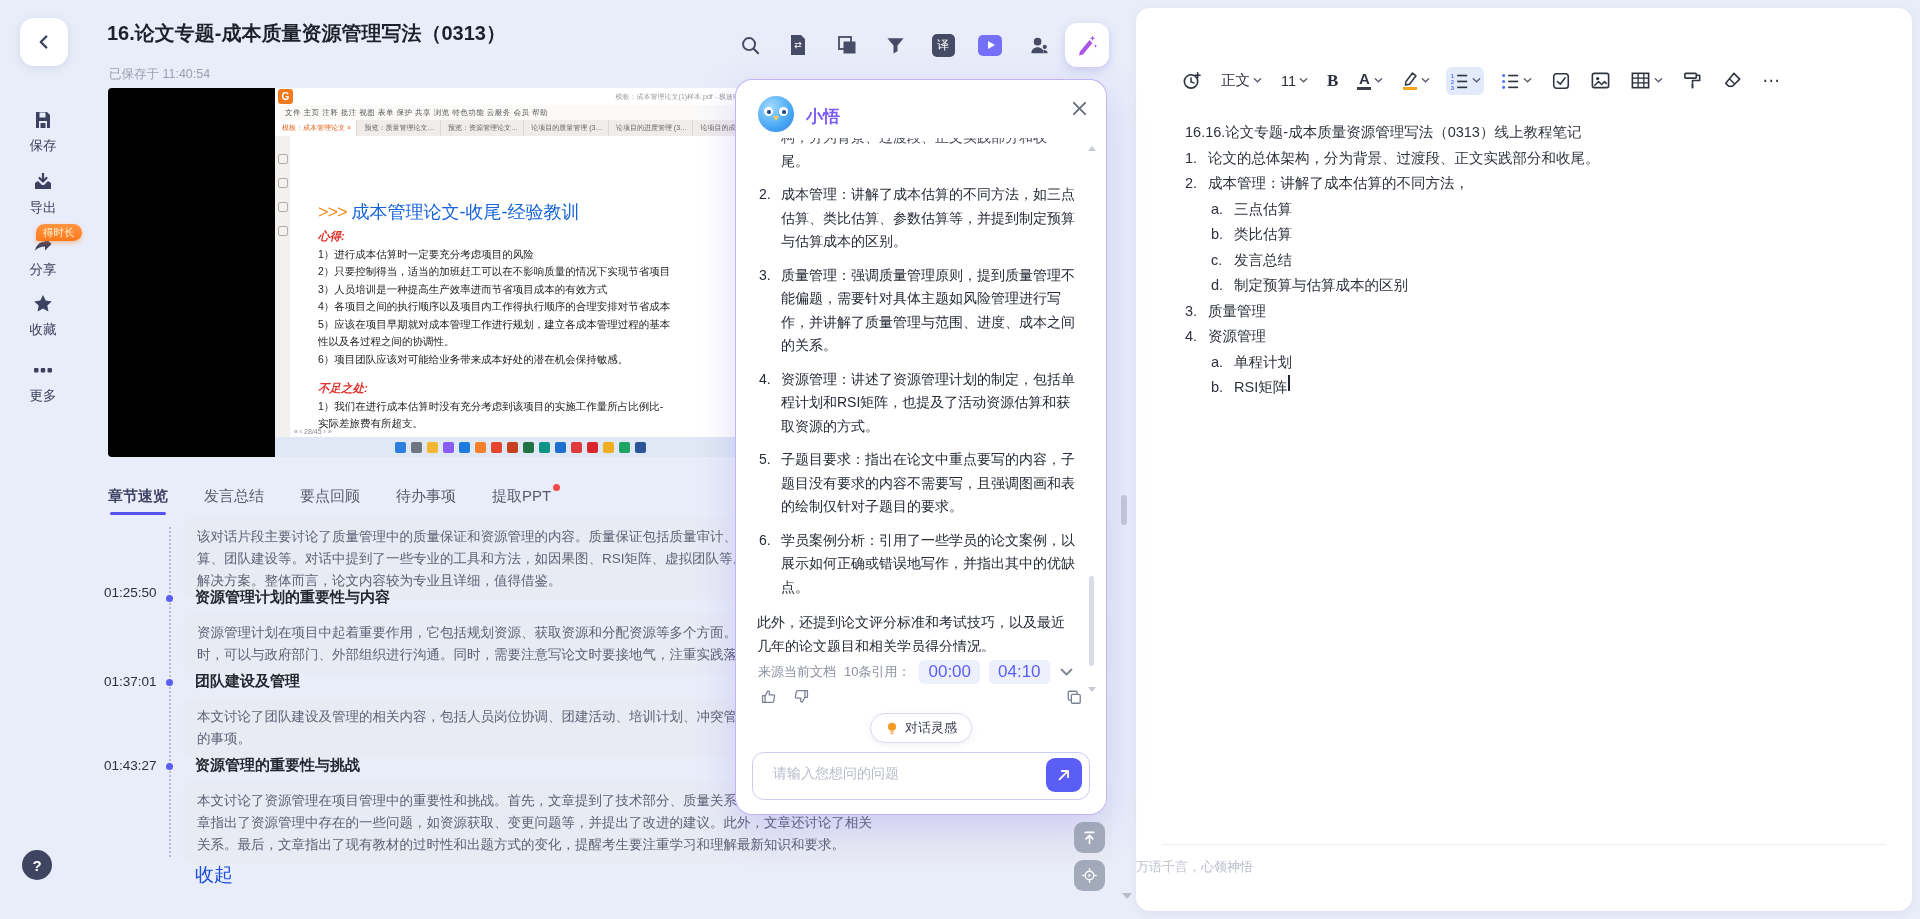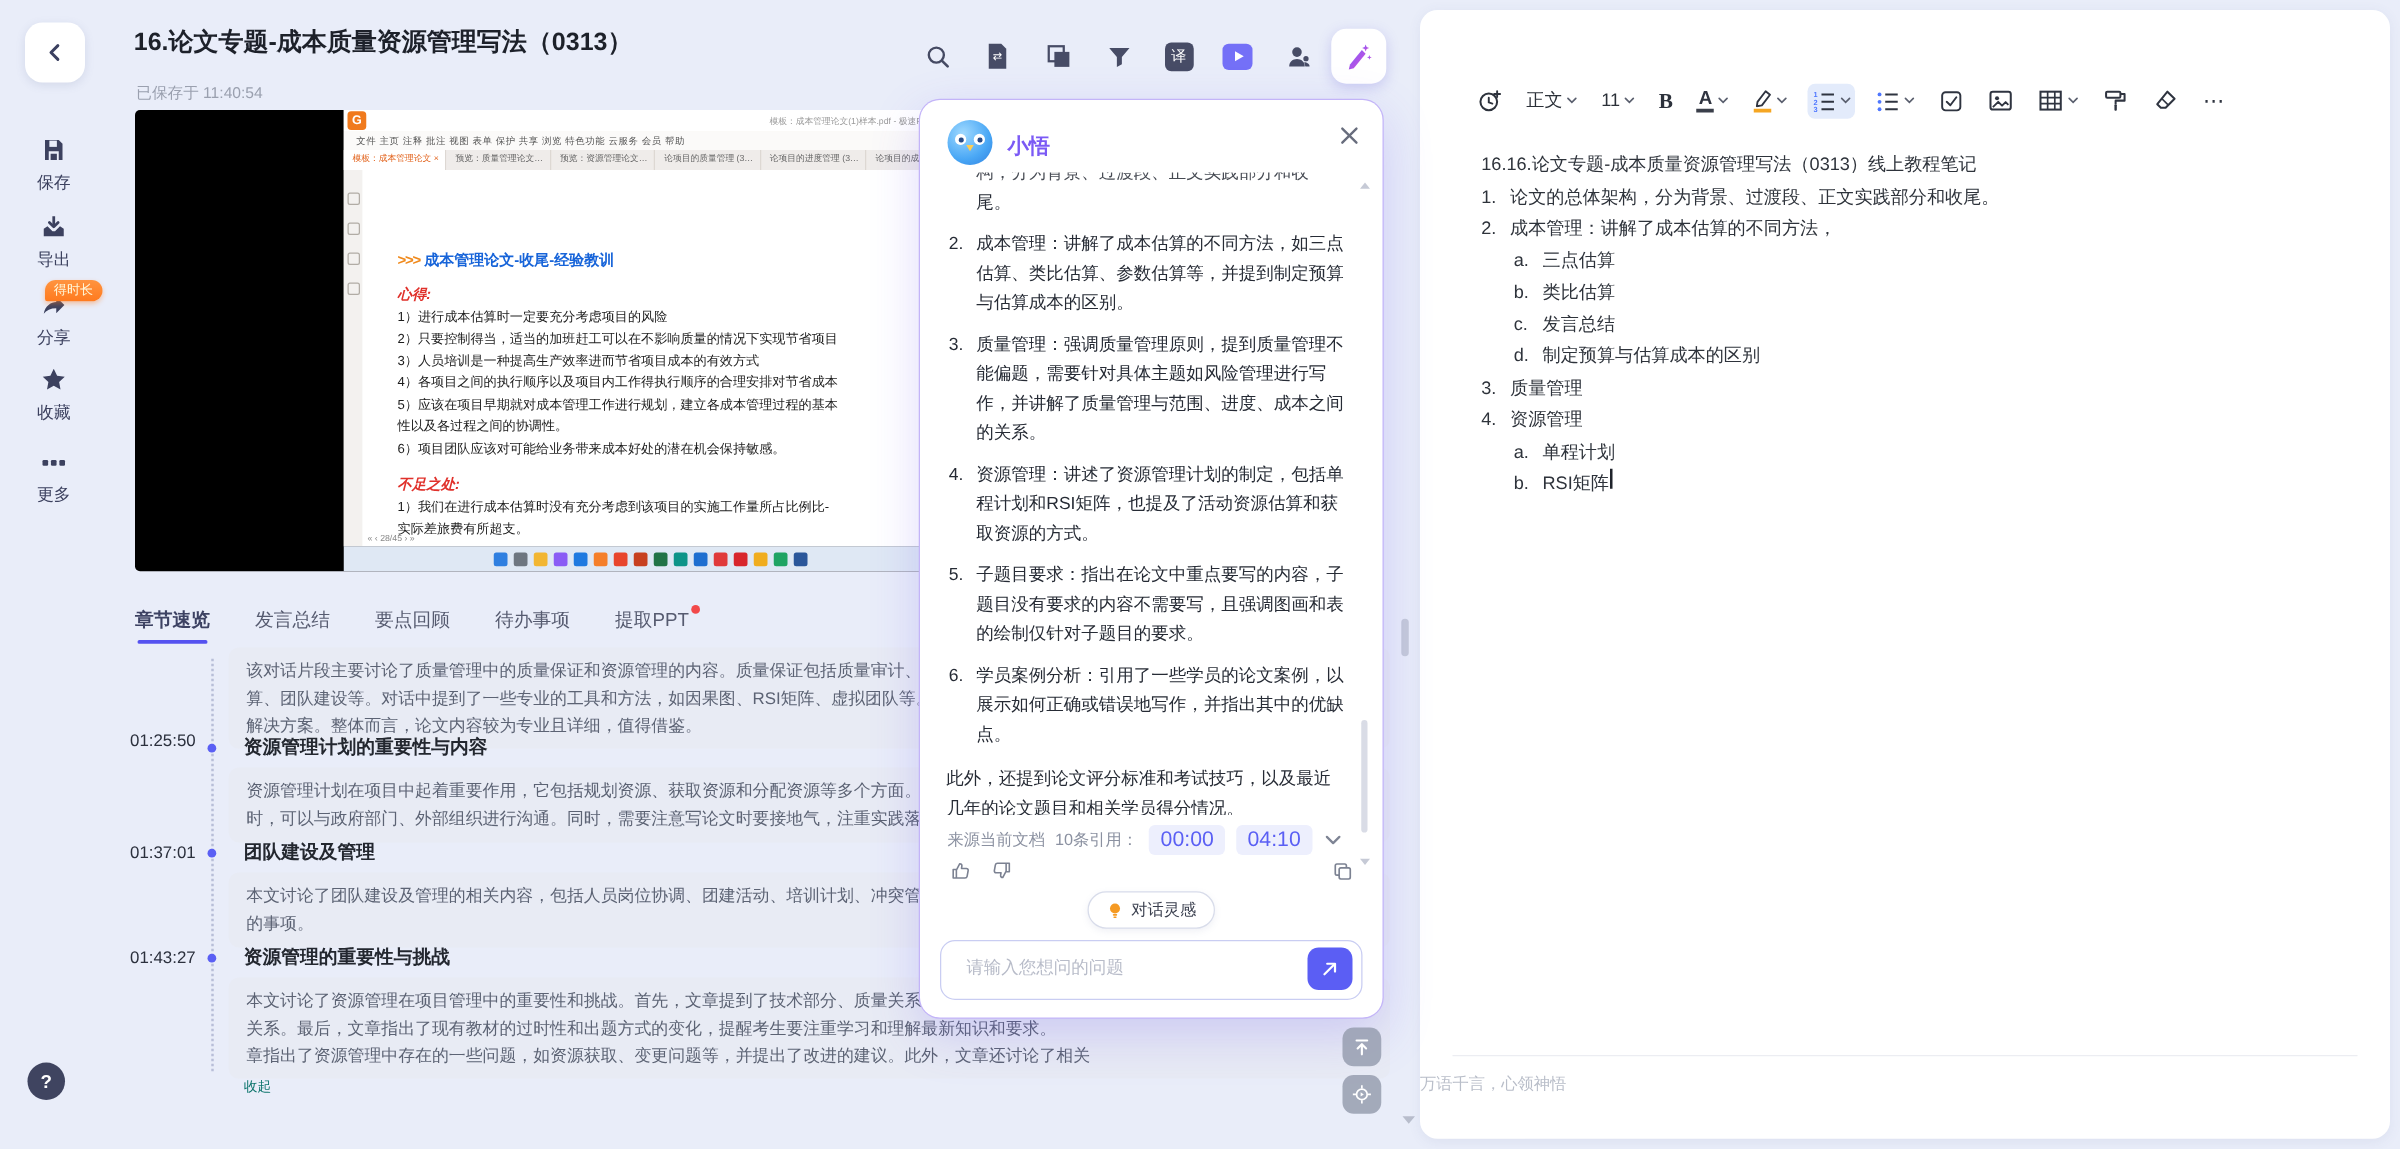--- a/index.html
+++ b/index.html
@@ -28,21 +28,21 @@
   .pdf-titlebar{position:absolute;left:0;top:0;right:0;height:17px;background:#ffffff;}
   .pdf-logo{position:absolute;left:3px;top:1px;width:15px;height:15px;background:#f07a1d;color:#fff;border-radius:3px;font-size:10px;font-weight:bold;display:flex;align-items:center;justify-content:center;}
   .pdf-wtitle{position:absolute;right:10px;top:4px;font-size:7px;color:#9a9a9a;}
   .pdf-menubar{position:absolute;left:0;top:17px;right:0;height:15px;background:#fbfaf9;font-size:7.5px;color:#555;line-height:15px;padding-left:10px;letter-spacing:.5px;}
   .pdf-tabbar{position:absolute;left:0;top:32px;right:0;height:16px;background:#efecea;display:flex;}
   .pdf-tab{font-size:7px;line-height:16px;padding:0 7px;color:#666;border-right:1px solid #ddd8d3;white-space:nowrap;overflow:hidden;}
   .pdf-tab.act{background:#fff;color:#e2621b;}
   .pdf-rail{position:absolute;left:0;top:48px;bottom:0;width:15px;background:#f3f1ef;display:flex;flex-direction:column;align-items:center;gap:14px;padding-top:18px;}
   .rail-ic{width:8px;height:8px;border:1.2px solid #b1aca5;border-radius:2px;}
   .pdf-page{position:absolute;left:15px;top:48px;right:0;bottom:0;background:#fff;overflow:hidden;}
-  .pdf-head{position:absolute;left:28px;top:64px;font-size:12px;font-weight:bold;}
+  .pdf-head{position:absolute;left:28px;top:64px;font-size:18px;font-weight:normal;}
   .pdf-head .arr{color:#f08a1d;letter-spacing:-1px;}
   .pdf-head .ht{color:#1764d9;}
   .pdf-red{font-size:11.5px;font-weight:bold;color:#e0312b;font-style:italic;}
   .pdf-notes{position:absolute;left:28px;top:92px;font-size:10.5px;color:#1c1c1c;line-height:17.5px;width:470px;}
   .pdf-notes div{white-space:nowrap;}
   .pdf-nav{position:absolute;left:4px;bottom:2px;font-size:7px;color:#8a8a8a;}
   .taskbar{position:absolute;left:167px;top:349px;width:503px;height:20px;background:#dfe8f4;display:flex;align-items:center;gap:5px;padding-left:120px;}
   .tb-ic{width:11px;height:11px;border-radius:2px;flex:0 0 auto;}
   
   .tabs{left:108px;top:487px;display:flex;gap:36px;font-size:15px;color:#565b70;}
@@ -50,21 +50,21 @@
   .tab.active{color:#3d4263;font-weight:bold;}
   .tab.active::after{content:"";position:absolute;left:2px;right:2px;bottom:0;height:3px;border-radius:2px;background:#5552f0;}
   .tab .reddot{position:absolute;right:-9px;top:-3px;width:7px;height:7px;border-radius:50%;background:#f2494a;}
   
   .dotline{left:169px;top:527px;height:330px;border-left:2px dotted #b8bed8;}
   .fbox{background:#e8ebf4;border-radius:8px;padding:8px 14px;font-size:13.5px;line-height:21.8px;color:#5c6374;width:901px;}
   .fbox div{white-space:nowrap;overflow:hidden;}
   .ts{width:60px;text-align:left;font-size:13.5px;color:#2b303d;}
   .tdot{width:7px;height:7px;border-radius:50%;background:#5a5ff4;}
   .ftitle{font-size:15px;font-weight:bold;color:#23272f;}
-  .collapse{left:195px;top:862px;font-size:11px;color:#0f766e;cursor:pointer;}
+  .collapse{left:195px;top:862px;font-size:19px;color:#1d4ed8;cursor:pointer;}
   
   .dialog{left:736px;top:80px;width:370px;height:734px;background:#fff;border-radius:16px;box-shadow:0 0 0 1px #c3b4f8,0 14px 40px rgba(104,84,240,.22);z-index:30;}
   .owl{position:absolute;left:22px;top:16px;width:36px;height:36px;border-radius:50%;background:radial-gradient(circle at 35% 30%,#9fd9ff,#49a7f5 60%,#2f7fe0);}
   .owl .eye{position:absolute;top:11px;width:9px;height:9px;background:#fff;border-radius:50%;}
   .owl .eye::after{content:"";position:absolute;left:3px;top:3px;width:3.5px;height:3.5px;background:#274a86;border-radius:50%;}
   .owl .beak{position:absolute;left:14.5px;top:20px;width:0;height:0;border-left:3.5px solid transparent;border-right:3.5px solid transparent;border-top:5px solid #ffce54;}
   .chat-title{position:absolute;left:70px;top:25px;font-size:17px;font-weight:bold;color:#7b5af5;}
   .chat-close{position:absolute;right:18px;top:20px;cursor:pointer;}
   .msgs{position:absolute;left:21px;right:30px;top:58px;height:514px;overflow:hidden;font-size:14px;line-height:23.5px;color:#262b35;}
   .msg{position:relative;padding-left:24px;margin-bottom:10px;}
@@ -335,22 +335,22 @@
   <div class="abs fbox" style="left:183px;top:698px">
     <div>本文讨论了团队建设及管理的相关内容，包括人员岗位协调、团建活动、培训计划、冲突管理、绩效考核等方面</div>
     <div>的事项。</div>
   </div>
 
   <div class="abs ts" style="left:104px;top:758px">01:43:27</div>
   <div class="abs tdot" style="left:166px;top:763px"></div>
   <div class="abs ftitle" style="left:195px;top:756px">资源管理的重要性与挑战</div>
   <div class="abs fbox" style="left:183px;top:782px">
     <div>本文讨论了资源管理在项目管理中的重要性和挑战。首先，文章提到了技术部分、质量关系和资源管理。其次，文</div>
+    <div>章指出了资源管理中存在的一些问题，如资源获取、变更问题等，并提出了改进的建议。此外，文章还讨论了相关</div>
     <div>关系。最后，文章指出了现有教材的过时性和出题方式的变化，提醒考生要注重学习和理解最新知识和要求。</div>
-    <div>章指出了资源管理中存在的一些问题，如资源获取、变更问题等，并提出了改进的建议。此外，文章还讨论了相关</div>
   </div>
 
   <div class="abs collapse">收起</div>
 
   <div class="abs mid-scroll"></div>
   <div class="abs page-dn"></div>
 
   <div class="abs dialog">
     <div class="owl">
       <span class="eye" style="left:6px"></span>

